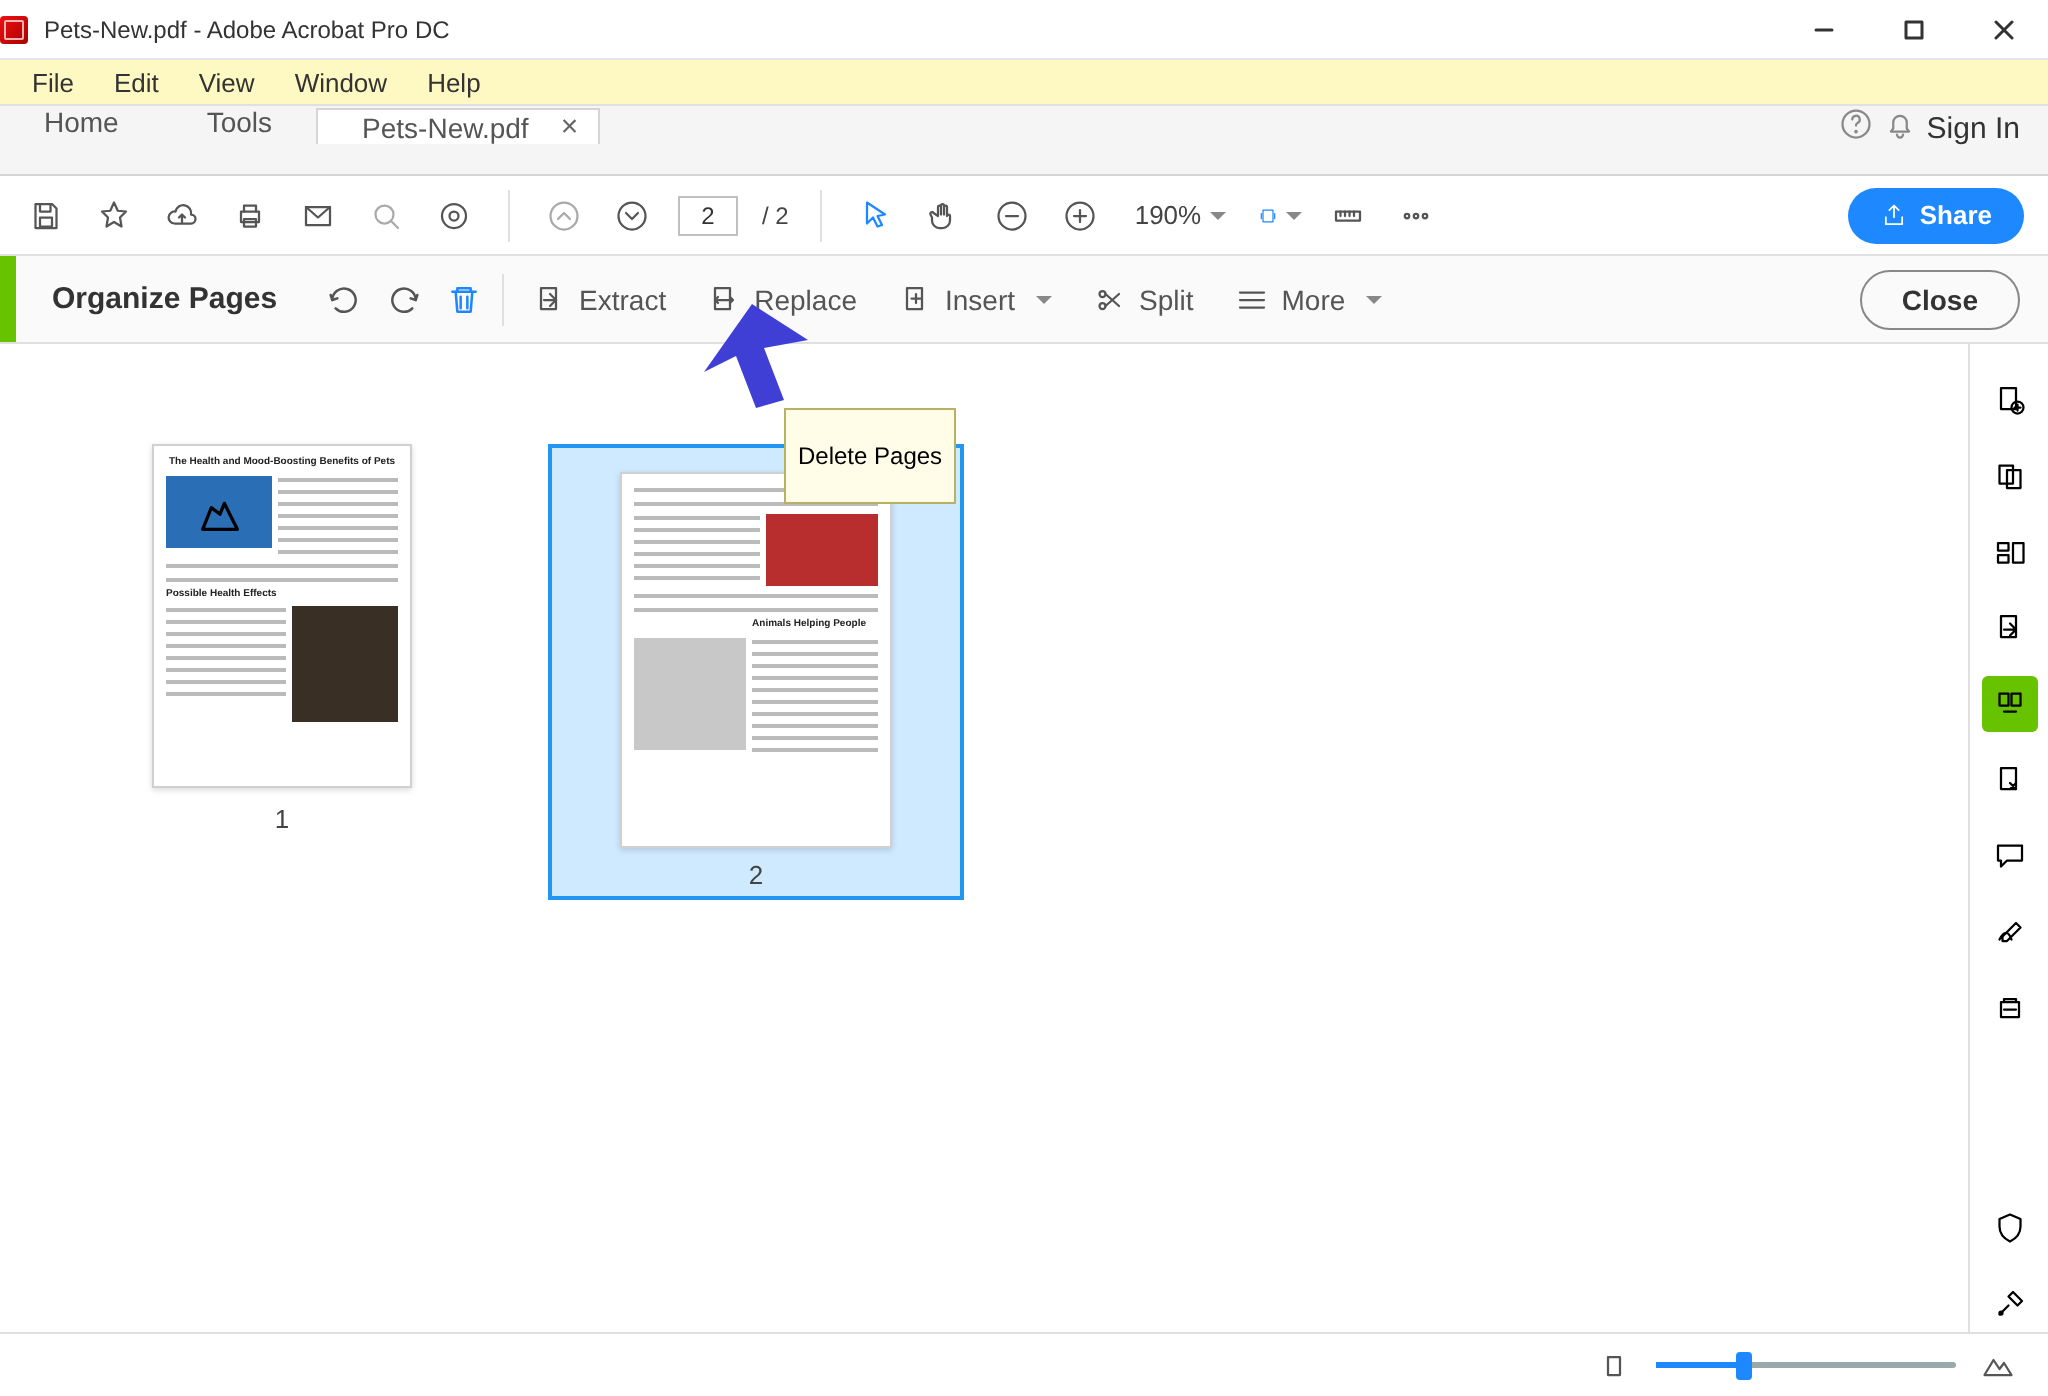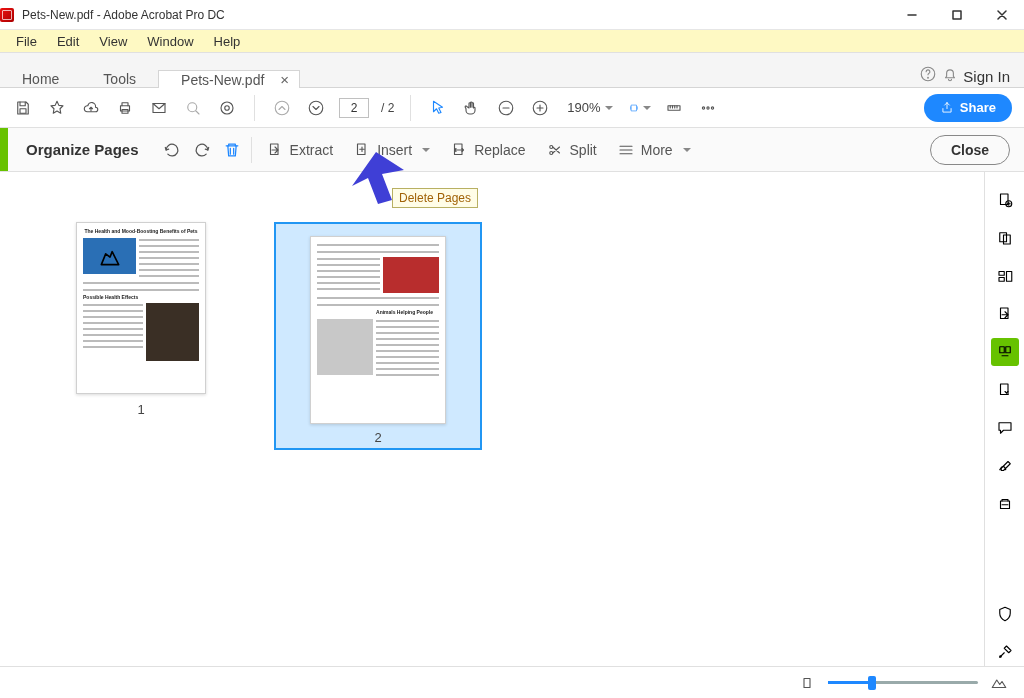--- a/index.html
+++ b/index.html
@@ -12,21 +12,21 @@
   .title-text { font-size: 12px; color: #333; }
   .win-controls { margin-left: auto; display: flex; }
   .win-btn { width: 45px; height: 30px; display: flex; align-items: center; justify-content: center; color: #333; font-size: 13px; }
   .win-btn svg { width: 10px; height: 10px; }
 
   
   .menubar { height: 22px; display: flex; align-items: center; padding: 0 8px; gap: 4px; background: #fef9c3; }
   .menubar span { font-size: 13px; color: #333; padding: 2px 8px; }
 
   
-  .apptabs { height: 36px; display: flex; align-items: flex-end; background: #f5f5f5; border-top: 1px solid #e0e0e0; border-bottom: 1px solid #d5d5d5; }
+  .apptabs { height: 36px; display: flex; align-items: flex-start; background: #f5f5f5; border-top: 1px solid #e0e0e0; border-bottom: 1px solid #d5d5d5; }
   .apptab { padding: 0 22px; display: flex; align-items: center; font-size: 14px; color: #555; }
   .apptab.doc { background: #fff; border-top: 1px solid #d5d5d5; border-left: 1px solid #d5d5d5; border-right: 1px solid #d5d5d5; position: relative; top: 1px; padding-right: 10px; }
   .apptab.doc .close { margin-left: 16px; font-size: 15px; color: #666; }
   .apptabs .right { margin-left: auto; display: flex; align-items: center; padding-right: 14px; gap: 4px; }
   .right .signin { font-size: 15px; color: #333; }
   .gray-icon { color: #888; }
 
   
   .toolbar { height: 40px; display: flex; align-items: center; padding: 0 12px; gap: 12px; border-bottom: 1px solid #e0e0e0; background:#fff; }
   .toolbar .grp { display: flex; align-items: center; gap: 12px; }
@@ -45,21 +45,21 @@
   .green-strip { width: 8px; height: 100%; background: #67c200; }
   .organize-title { font-size: 15px; color: #333; font-weight: 600; padding: 0 18px; }
   .pagerange { width: 130px; height: 24px; border-bottom: 1px solid #bbb; display: flex; align-items: center; font-size: 13px; color: #555; margin-right: 18px; position: relative; }
   .pagerange::after { content: ""; border: 4px solid transparent; border-top-color: #888; position: absolute; right: 2px; top: 9px; }
   .org-btn { display: flex; align-items: center; gap: 6px; font-size: 14px; color: #555; padding: 0 10px; height: 30px; }
   .org-btn svg { width: 18px; height: 18px; }
   .org-icon-btn { width: 30px; height: 30px; display: flex; align-items: center; justify-content: center; color: #555; }
   .org-icon-btn svg { width: 20px; height: 20px; }
   .trash-active { color: #1e87ff; }
   .close-pill { border: 1px solid #888; border-radius: 18px; height: 30px; padding: 0 20px; display: flex; align-items: center; font-size: 14px; color: #333; font-weight: 600; margin-left: auto; }
-  .tooltip { position: absolute; left: 392px; top: 188px; background: #fffde7; border: 1px solid #b8b063; font-size: 12px; color: #a16207; padding: 2px 6px; z-index: 50; }
+  .tooltip { position: absolute; left: 392px; top: 204px; background: #fffde7; border: 1px solid #b8b063; font-size: 12px; color: #000000; padding: 16px 6px; z-index: 50; }
 
   
   .annot-arrow { position:absolute; left: 336px; top: 150px; z-index: 40; }
 
   
   .content { position: relative; height: calc(698px - 30px - 22px - 36px - 40px - 44px - 32px); background: #fff; overflow: hidden; }
   .thumbs { display: flex; gap: 68px; padding: 50px 0 0 76px; }
   .thumb-wrap { display: flex; flex-direction: column; align-items: center; gap: 8px; }
   .thumb-label { font-size: 13px; color: #444; }
   .page-thumb { width: 130px; height: 172px; background: #fff; border: 1px solid #d0d0d0; box-shadow: 0 1px 3px rgba(0,0,0,.15); padding: 6px; display:flex; flex-direction:column; gap:3px; overflow:hidden; }
@@ -281,33 +281,33 @@
       </svg>
     </div>
   <div class="vsep"></div>
   <div class="org-btn">
       <svg viewBox="0 0 24 24">
         <rect x="6" y="4" width="10" height="14"></rect>
         <path d="M12 8l4 4-4 4m4-4h-8"></path>
       </svg>
       <span>Extract</span>
     </div>
+  <div class="org-btn">
+      <svg viewBox="0 0 24 24">
+        <rect x="6" y="4" width="10" height="14"></rect>
+        <path d="M8 10l-2 2 2 2m8-4l2 2-2 2m-8-2h10"></path>
+      </svg>
+      <span>Replace</span>
+    </div>
   <div class="org-btn caret">
       <svg viewBox="0 0 24 24">
         <rect x="6" y="4" width="10" height="14"></rect>
         <path d="M9 11h6M12 8v6"></path>
       </svg>
       <span>Insert</span>
-    </div>
-  <div class="org-btn">
-      <svg viewBox="0 0 24 24">
-        <rect x="6" y="4" width="10" height="14"></rect>
-        <path d="M8 10l-2 2 2 2m8-4l2 2-2 2m-8-2h10"></path>
-      </svg>
-      <span>Replace</span>
     </div>
   <div class="org-btn">
       <svg viewBox="0 0 24 24">
         <circle cx="7" cy="8" r="2"></circle>
         <circle cx="7" cy="16" r="2"></circle>
         <path d="M9 8l9 8M9 16l9-8"></path>
       </svg>
       <span>Split</span>
     </div>
   <div class="org-btn caret">

